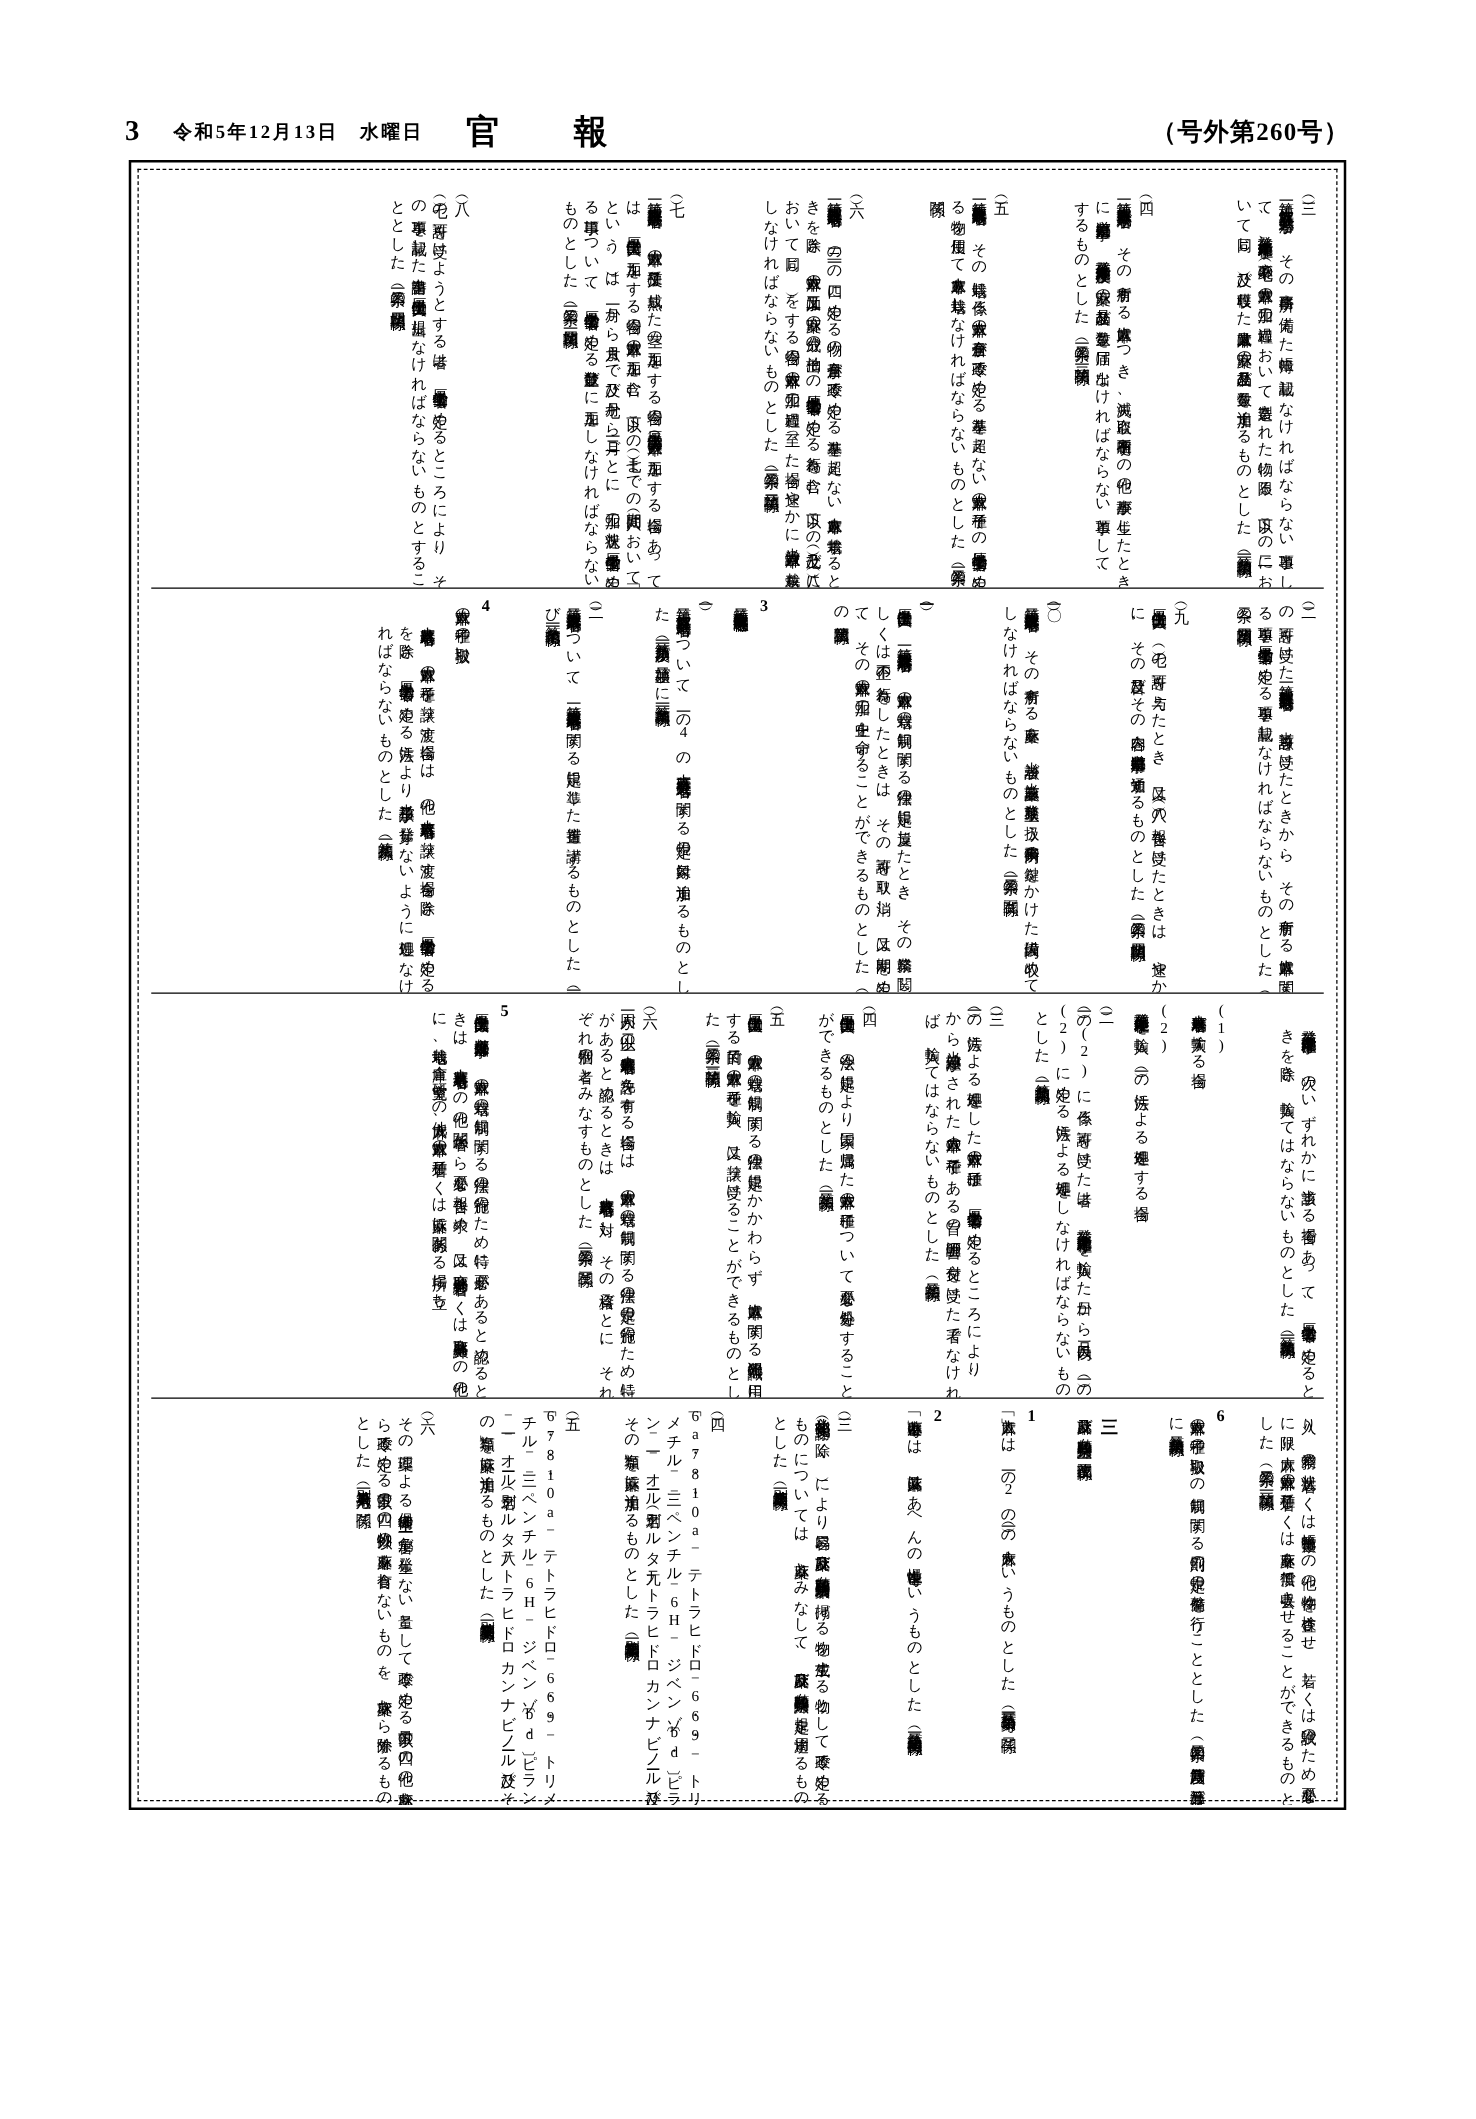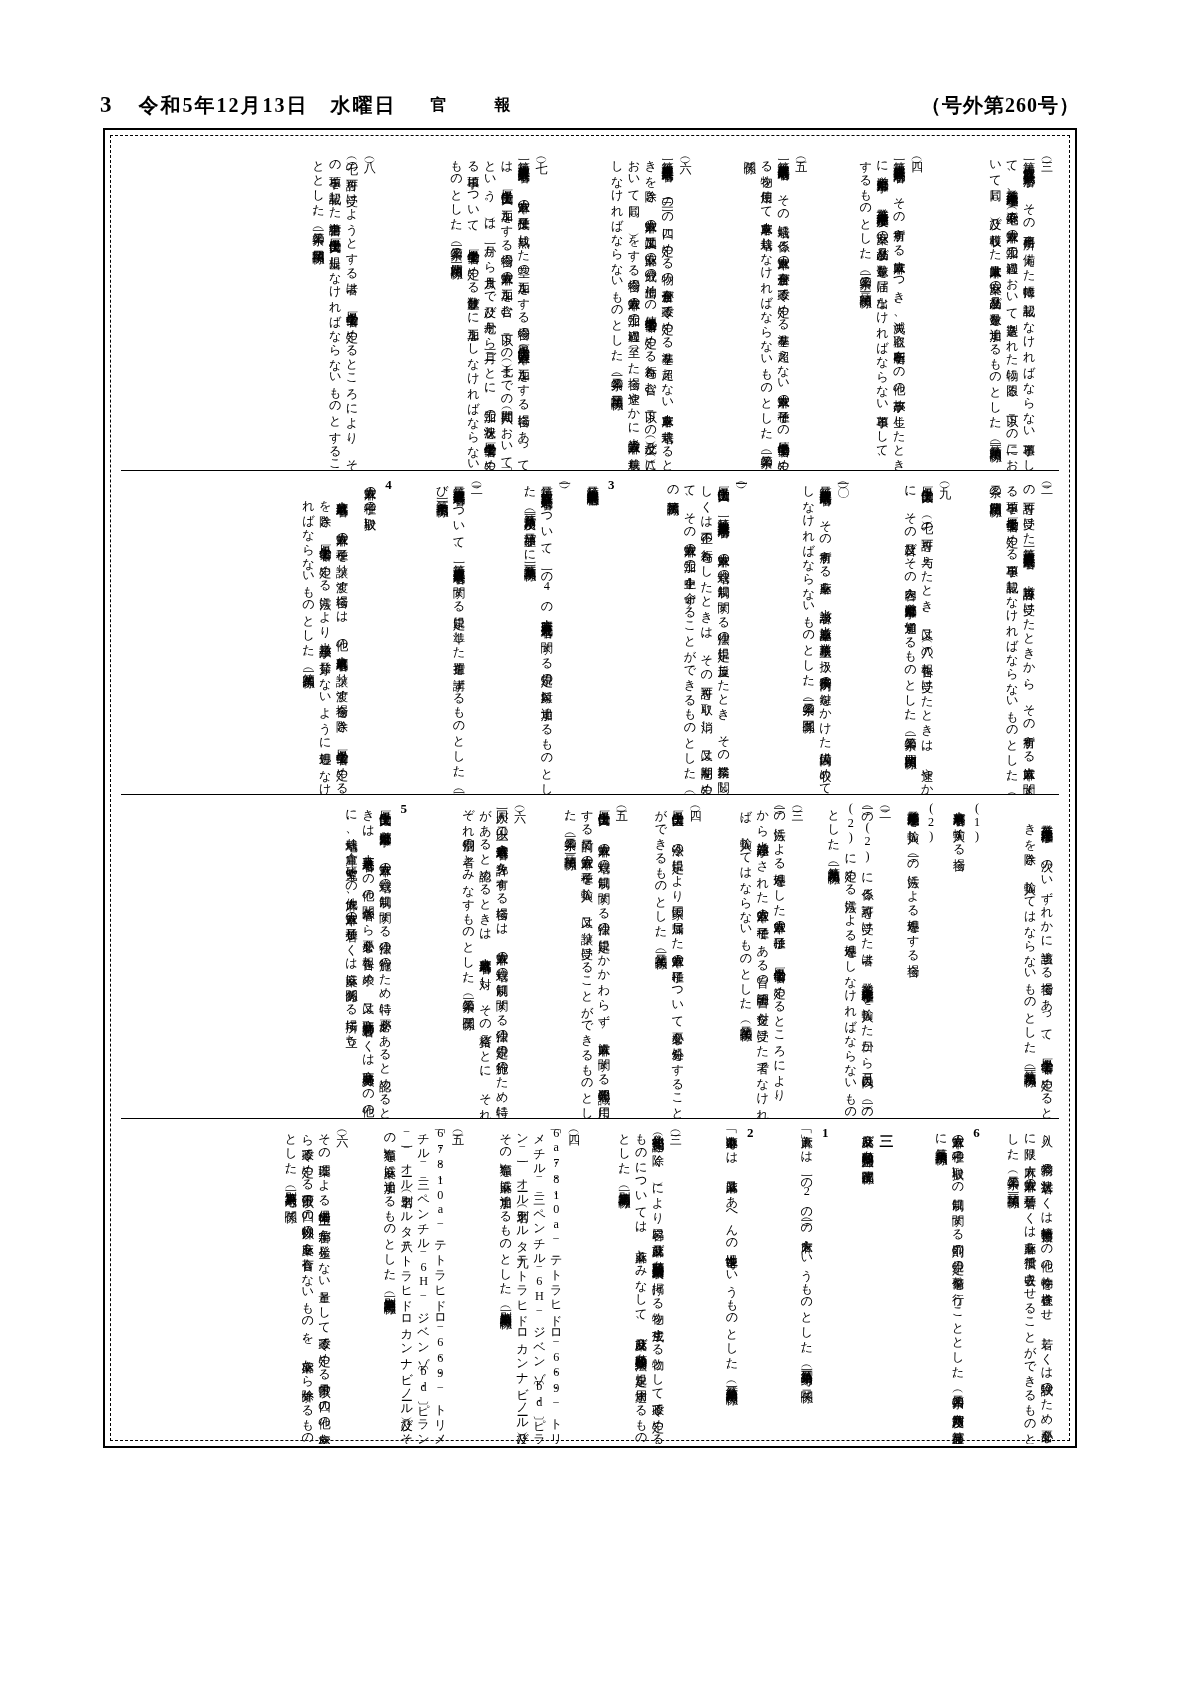--- a/index.html
+++ b/index.html
@@ -35,27 +35,27 @@
     align-items: center;
     font-family: "Liberation Serif", "DejaVu Serif", serif;
   }
   .masthead .pageno {
     font-size: 23px;
     font-weight: bold;
     letter-spacing: 1px;
     margin-right: 26px;
   }
   .masthead .date {
-    font-size: 20px;
+    font-size: 15px;
     font-weight: bold;
     letter-spacing: 2px;
     margin-right: 34px;
   }
   .masthead .title {
-    font-size: 16px;
+    font-size: 27px;
     font-weight: bold;
     letter-spacing: 16px;
     margin-right: 40px;
   }
   .masthead .issue {
     font-size: 20px;
     font-weight: bold;
     letter-spacing: 1px;
     margin-left: auto;
   }

